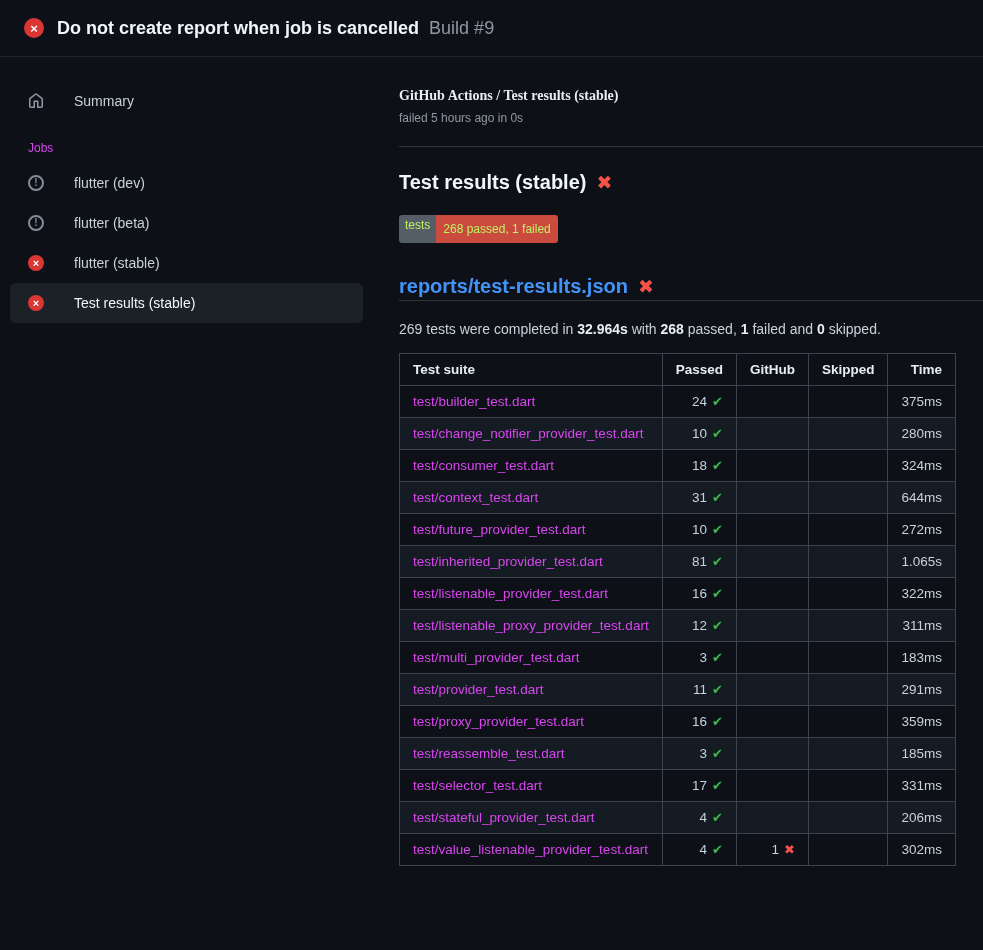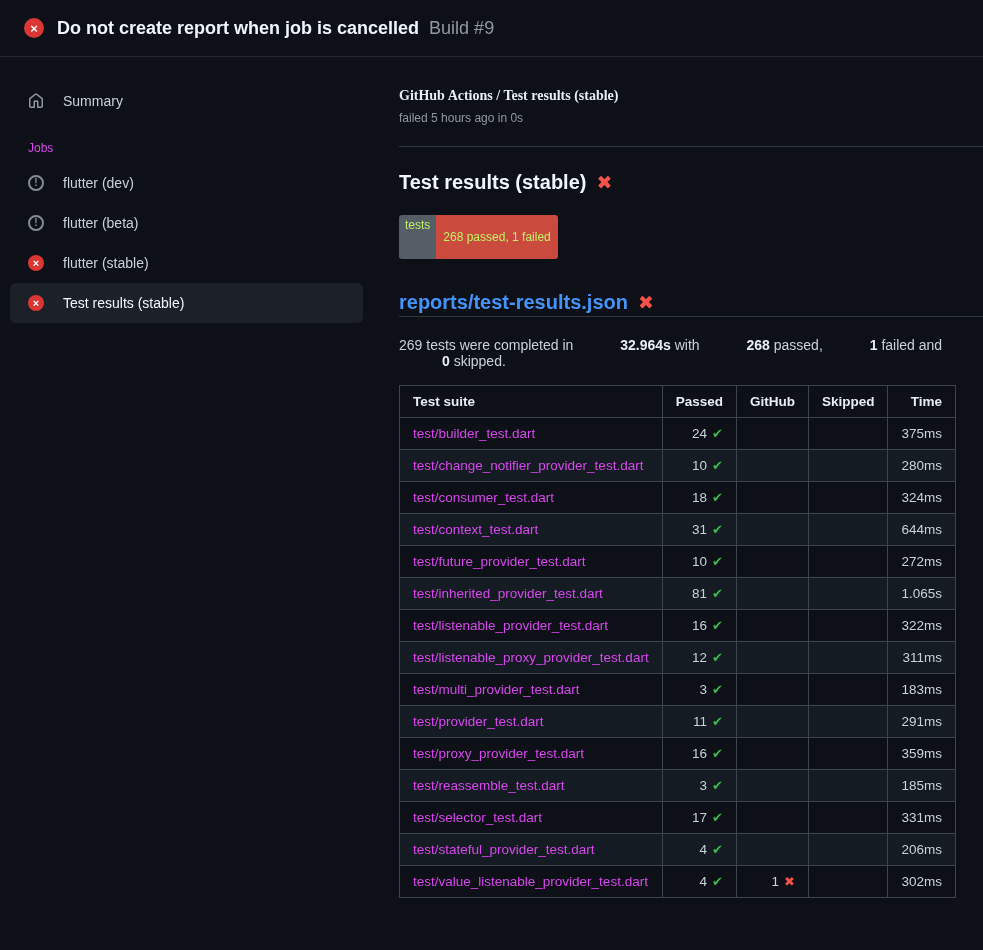--- a/index.html
+++ b/index.html
@@ -34,21 +34,21 @@
   }
   .run-title { font-size:18px; font-weight:600; color:#f0f6fc; }
   .build-number { font-size:18px; color:#9198a1; margin-left:-3px; }
 
   
   .body-row { display:flex; height:892px; }
 
   
   .sidebar { width:383px; flex:none; padding:24px 20px 0 10px; }
   .sidebar-item {
-    display:flex; align-items:center; gap:19px;
+    display:flex; align-items:center; gap:30px;
     padding:10px 8px 10px 18px; border-radius:6px;
     color:#c9d1d9; cursor:pointer;
   }
   .sidebar-item.selected { background:#1c2128; color:#f0f6fc; }
   .sidebar-item .label { line-height:20px; }
   .jobs-label { font-size:12px; color:#d946ef; padding:20px 0 8px 18px; }
   .home-icon svg { display:block; fill:#9198a1; }
 
   
   main { flex:1; padding:31px 31px 0 16px; min-width:0; }
@@ -59,32 +59,32 @@
     margin-top:24px; font-size:20px; font-weight:700; color:#f0f6fc;
     display:flex; align-items:center; gap:10px;
   }
   .red-x { color:#f85149; font-size:19px; font-weight:400; line-height:1; }
 
   .badge {
     display:inline-flex; margin-top:21px; font-size:12px;
     border-radius:3px; overflow:hidden; color:#bef264; line-height:1;
   }
   .badge-label { background:#555d66; padding:4px 6px; }
-  .badge-value { background:#cb4a3e; padding:16px 7px; }
+  .badge-value { background:#cb4a3e; padding:8px 7px; }
 
   .report-heading {
     margin-top:32px; margin-right:-31px; padding-bottom:2px;
     border-bottom:1px solid #30363d;
     font-size:20px; font-weight:700;
     display:flex; align-items:center; gap:10px;
   }
   .report-heading a { color:#4493f8; text-decoration:none; }
 
   .summary-line { margin-top:20px; color:#c9d1d9; }
-  .summary-line .b { font-weight:700; color:#e6edf3;margin-left:43px; }
+  .summary-line .b { font-weight:700; color:#e6edf3; }
 
   
   table.results {
     margin-top:16px; border-collapse:collapse; font-size:13.5px;
   }
   .results th, .results td { border:1px solid #3d444d; padding:8px 13px; white-space:nowrap; }
   .results th { font-weight:700; color:#e6edf3; text-align:left; }
   .results th.num, .results td.num { text-align:right; }
   .results tbody tr:nth-child(even) { background:#151b23; }
   .results td a { color:#d946ef; text-decoration:none; }

